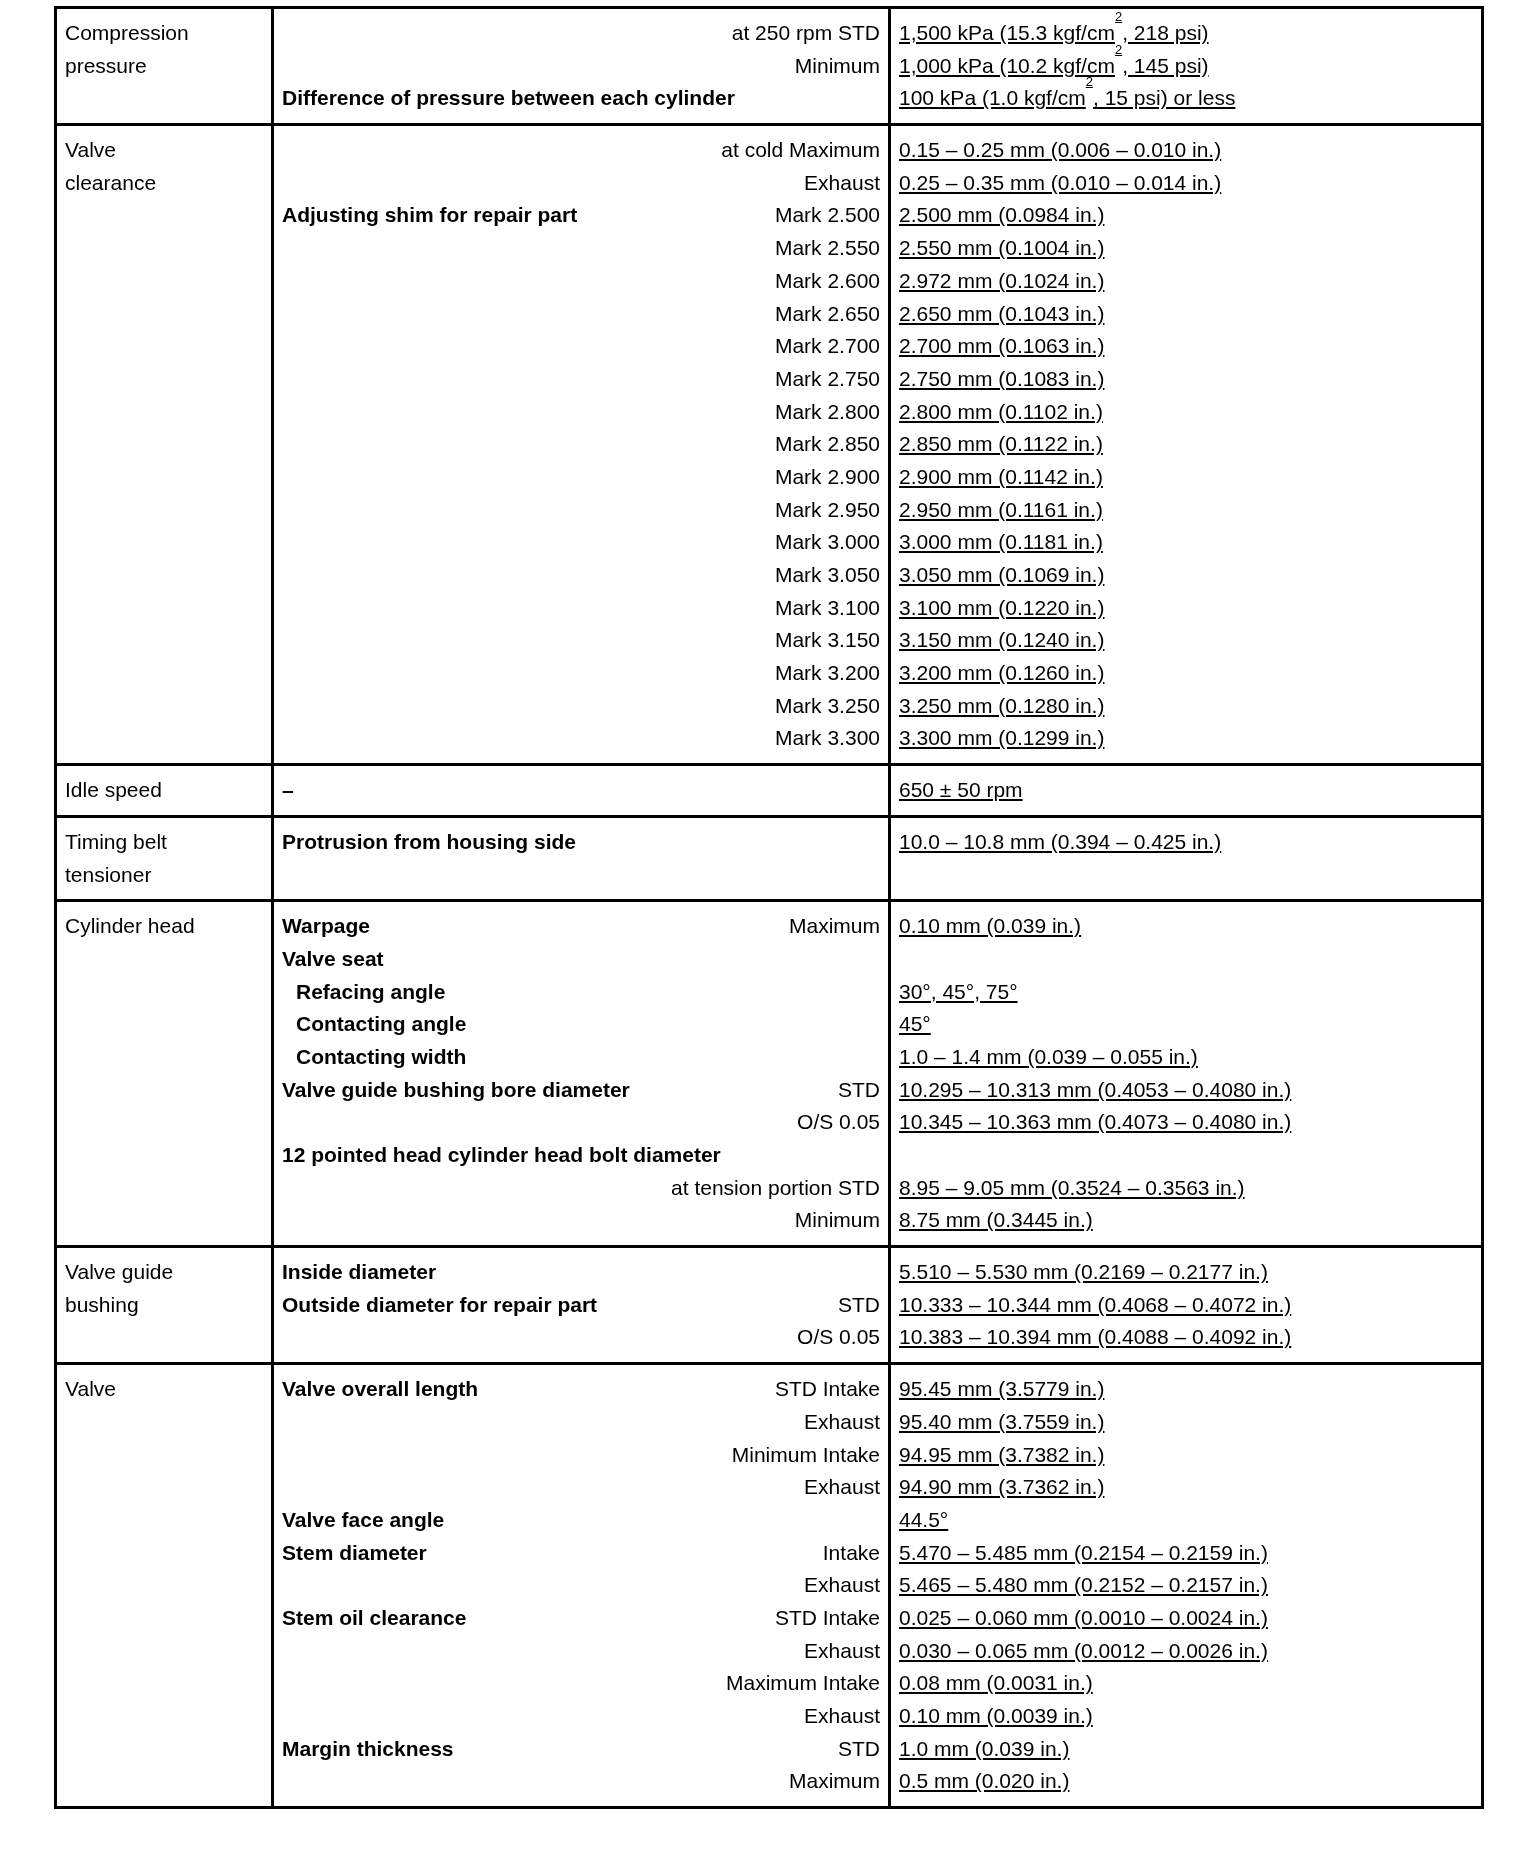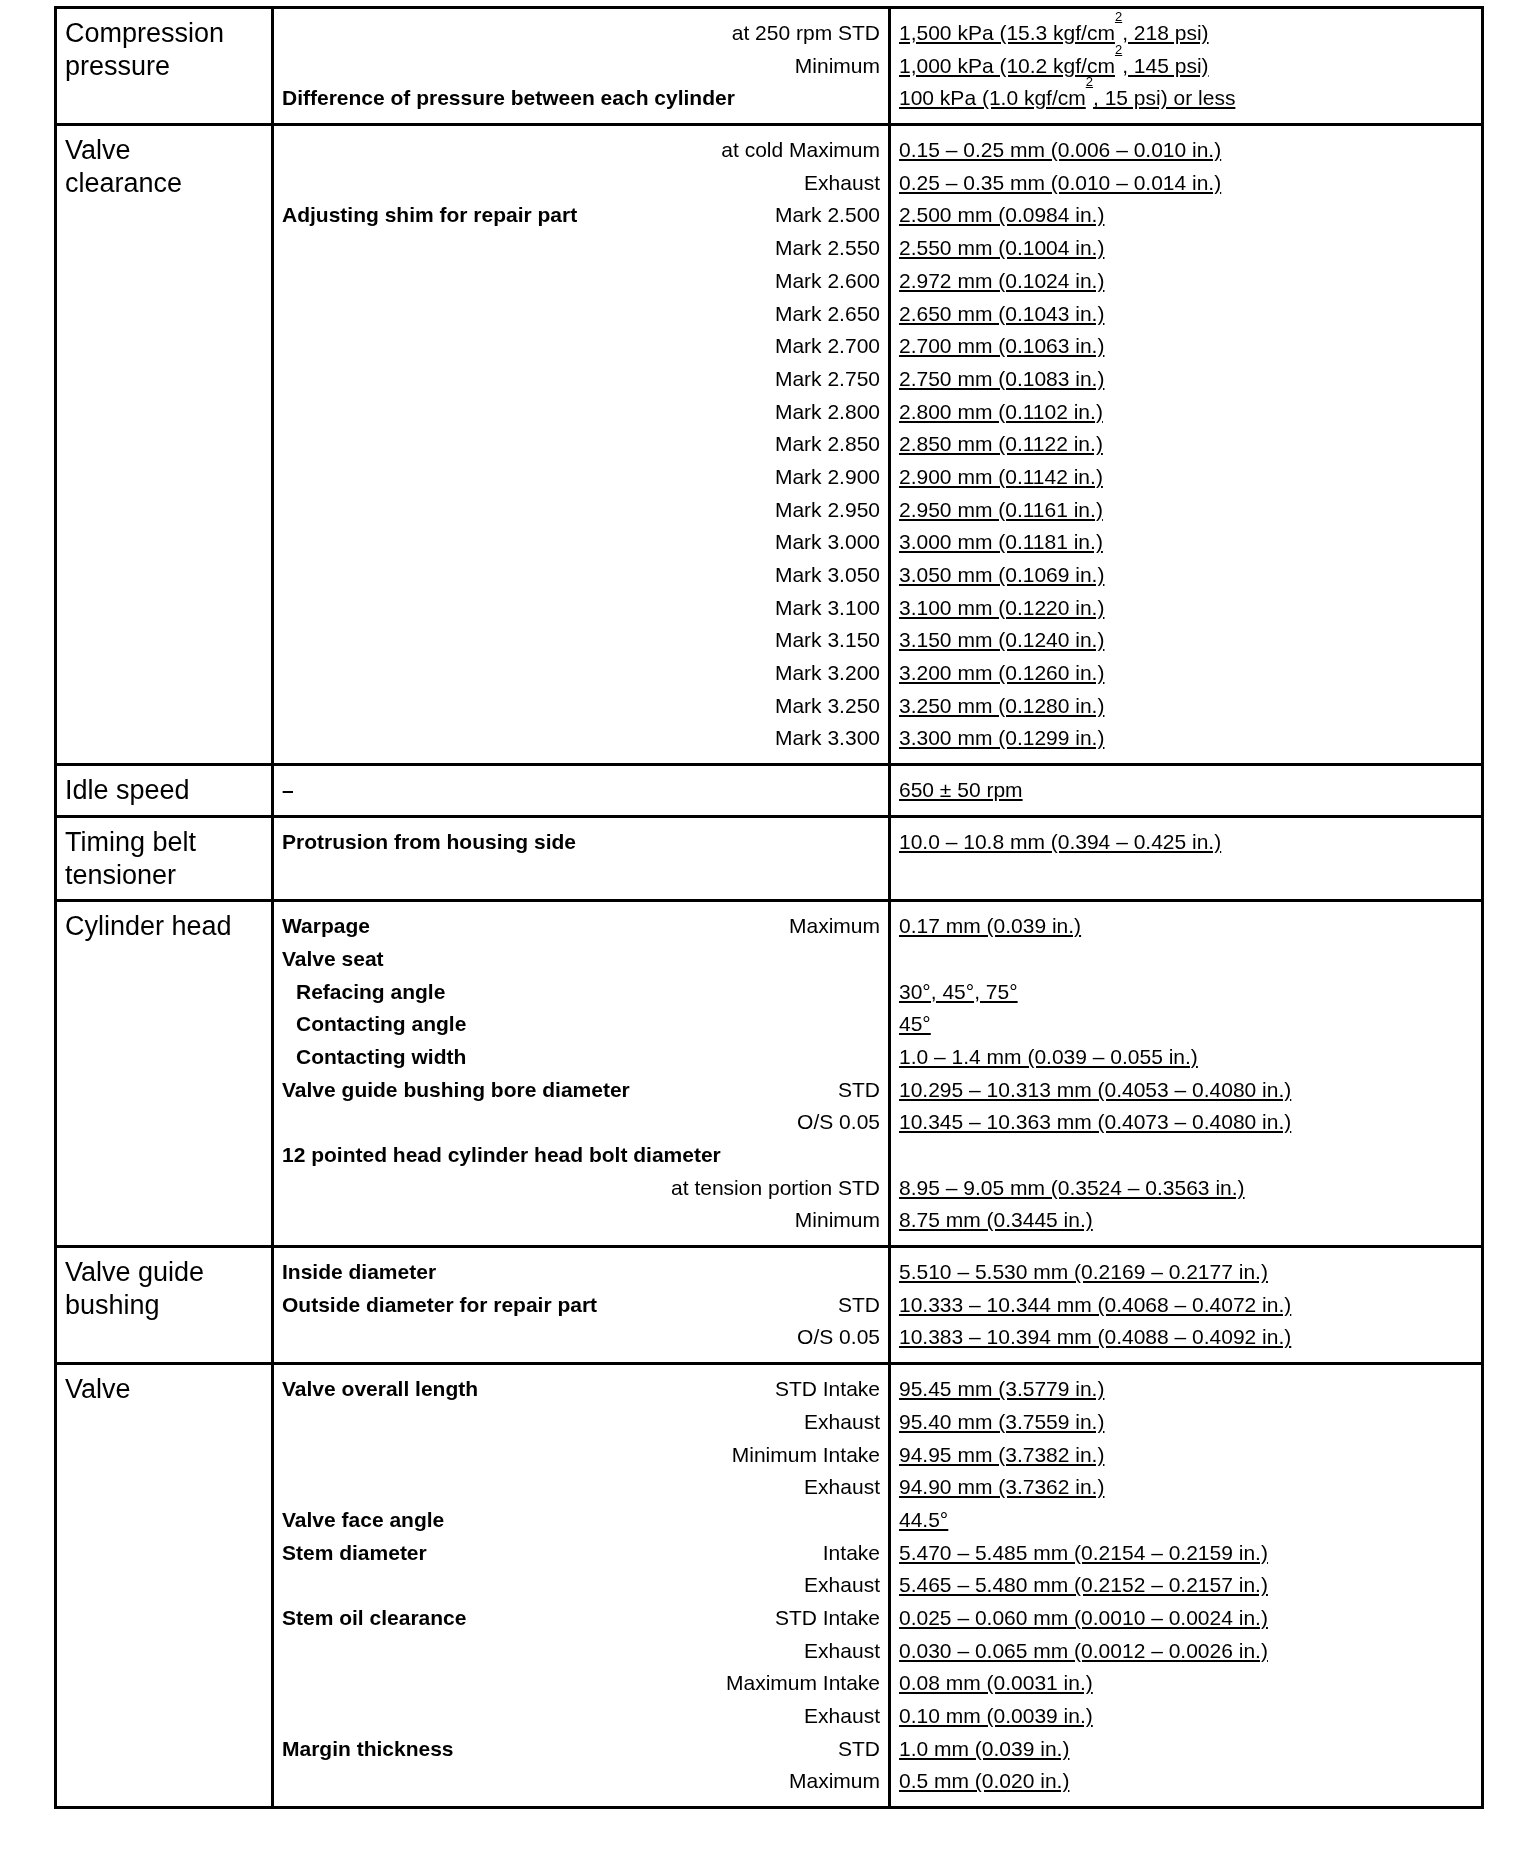--- a/index.html
+++ b/index.html
@@ -7,21 +7,21 @@
          font-family: "Liberation Sans", "DejaVu Sans", sans-serif; color: #000; }
   .spec-table { position: absolute; left: 54px; top: 6px; width: 1430px;
                 border: 3px solid #000; border-collapse: collapse; }
   .spec-table td { vertical-align: top; padding: 0; }
   .section { border-top: 3px solid #000; }
   .section:first-child { border-top: none; }
   .col-name { width: 200px; border-right: 3px solid #000; padding: 8px 6px 8px 8px !important; }
   .col-cond { width: 598px; border-right: 3px solid #000; padding: 8px 8px 8px 8px !important; }
   .col-val  { padding: 8px 8px 8px 8px !important; text-decoration: underline; }
   .line { height: 32.7px; line-height: 32.7px; font-size: 21px; white-space: nowrap; display: flex; }
-  .name-line { font-size: 27px; line-height: 32.7px; }
+  .name-line { font-size: 21px; line-height: 32.7px; }
   .cond-left { flex: 0 0 auto; font-weight: bold; }
   .cond-left.indent { padding-left: 14px; text-align: center; }
   .cond-right { flex: 1 1 auto; text-align: right; }
   sup { font-size: 13px; line-height: 0; vertical-align: 8px; }
 </style>
 </head>
 <body>
 
 <table class="spec-table">
   <tbody id="spec-body">
@@ -229,21 +229,21 @@
           <div class="line">
             <span class="cond-left"></span>
             <span class="cond-right">at tension portion  STD</span>
           </div>
           <div class="line">
             <span class="cond-left"></span>
             <span class="cond-right">Minimum</span>
           </div>
         </td>
         <td class="col-val">
-          <div class="line">0.17 mm (0.039 in.)</div>
+          <div class="line">0.10 mm (0.039 in.)</div>
           <div class="line"></div>
           <div class="line">30°, 45°, 75°</div>
           <div class="line">45°</div>
           <div class="line">1.0 – 1.4 mm (0.039 – 0.055 in.)</div>
           <div class="line">10.295 – 10.313 mm (0.4053 – 0.4080 in.)</div>
           <div class="line">10.345 – 10.363 mm (0.4073 – 0.4080 in.)</div>
           <div class="line"></div>
           <div class="line">8.95 – 9.05 mm (0.3524 – 0.3563 in.)</div>
           <div class="line">8.75 mm (0.3445 in.)</div>
         </td>

